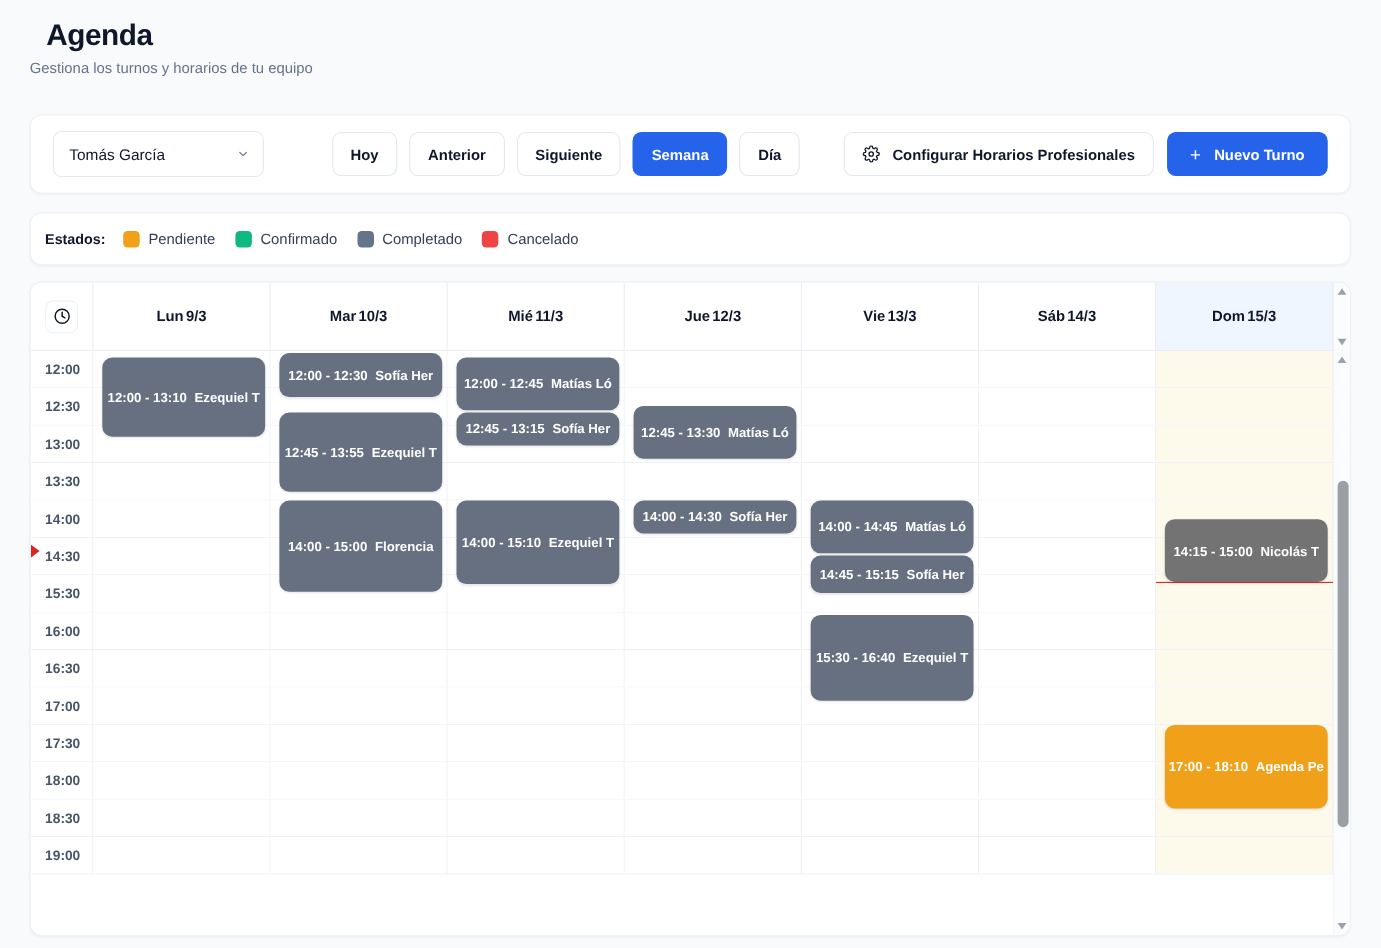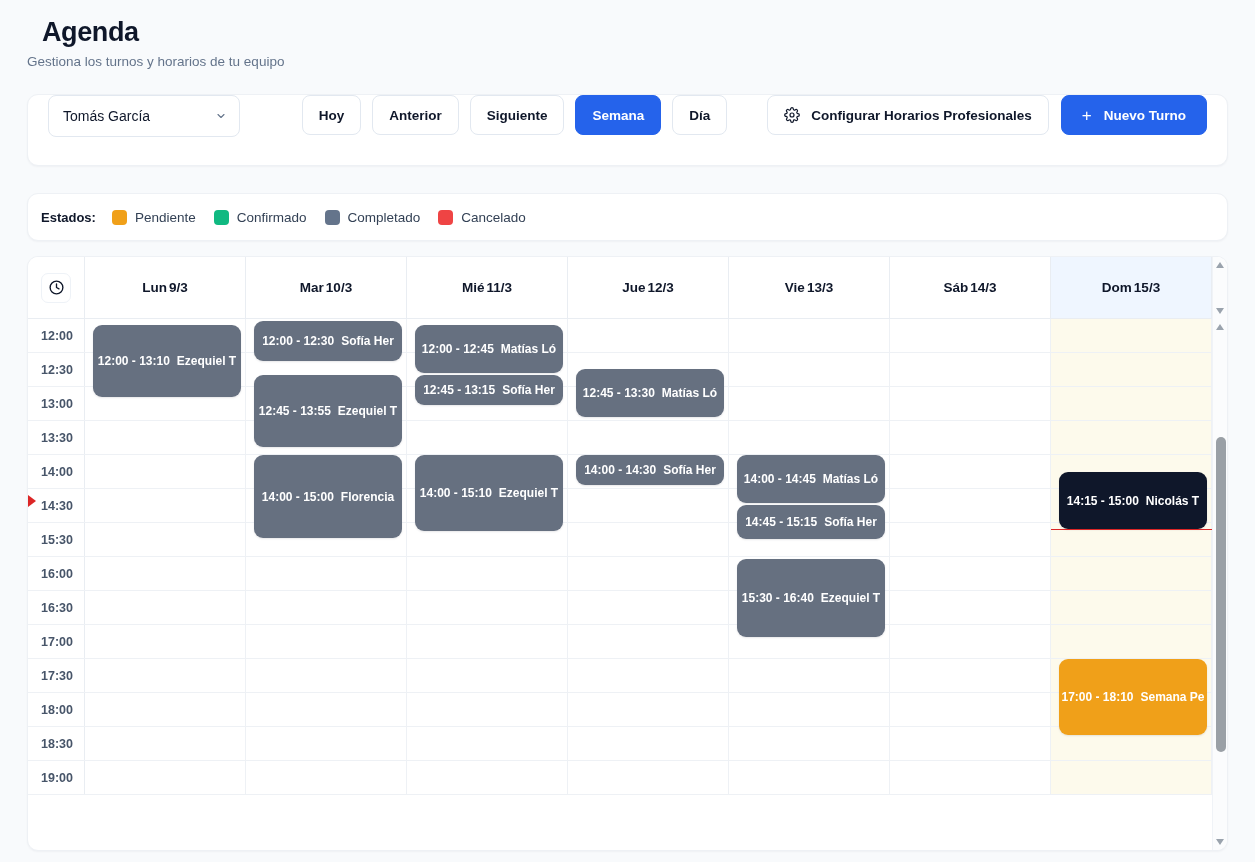--- a/index.html
+++ b/index.html
@@ -22,23 +22,23 @@
   .page-subtitle { font-size: 13.5px; color: #64748b; margin: 0; }
 
   
   .card {
     background: #ffffff;
     border: 1px solid #eef1f5;
     border-radius: 11px;
     box-shadow: 0 1px 2px rgba(15,23,42,.04);
   }
   .toolbar-card {
-    position: absolute; left: 27px; top: 94px;
+    position: absolute; left: 27px; top: 104px;
     width: 1201px; height: 72px;
-    display: flex; align-items: flex-start; padding: 0 20px; gap: 40px;
+    display: flex; align-items: center; padding: 0 20px; gap: 40px;
   }
   .legend-card {
     position: absolute; left: 27px; top: 193px;
     width: 1201px; height: 48px;
     display: flex; align-items: center; padding: 0 13px;
   }
   .calendar-card {
     position: absolute; left: 27px; top: 256px;
     width: 1201px; height: 595px;
     overflow: hidden;
@@ -468,27 +468,27 @@
                 <span class="ename">Matías Ló</span>
               </div>
               <div class="event" style="background: rgb(102, 112, 128); left: 709px; width: 148px; top: 186px; height: 34px;">
                 <span class="etime">14:45 - 15:15</span>
                 <span class="ename">Sofía Her</span>
               </div>
               <div class="event" style="background: rgb(102, 112, 128); left: 709px; width: 148px; top: 240px; height: 78px;">
                 <span class="etime">15:30 - 16:40</span>
                 <span class="ename">Ezequiel T</span>
               </div>
-              <div class="event" style="background: #0f172a; left: 1031px; width: 148px; top: 153px; height: 57px;">
+              <div class="event" style="background: #737373; left: 1031px; width: 148px; top: 153px; height: 57px;">
                 <span class="etime">14:15 - 15:00</span>
                 <span class="ename">Nicolás T</span>
               </div>
               <div class="event" style="background: rgb(240, 160, 25); left: 1031px; width: 148px; top: 340px; height: 76px;">
                 <span class="etime">17:00 - 18:10</span>
-                <span class="ename">Semana Pe</span>
+                <span class="ename">Agenda Pe</span>
               </div>
               <div class="nowline" style="left: 1023px; width: 161px; top: 210px;"></div>
               <div class="nowtri" style="left: 0px; top: 176px;"></div>
             </div>
         </div>
       </div>
 
       <div class="vscroll" style="right:0; top:62px; height:531px;">
         <div class="arrow up"></div>
         <div class="thumb" style="top:118px; height:315px;"></div>

